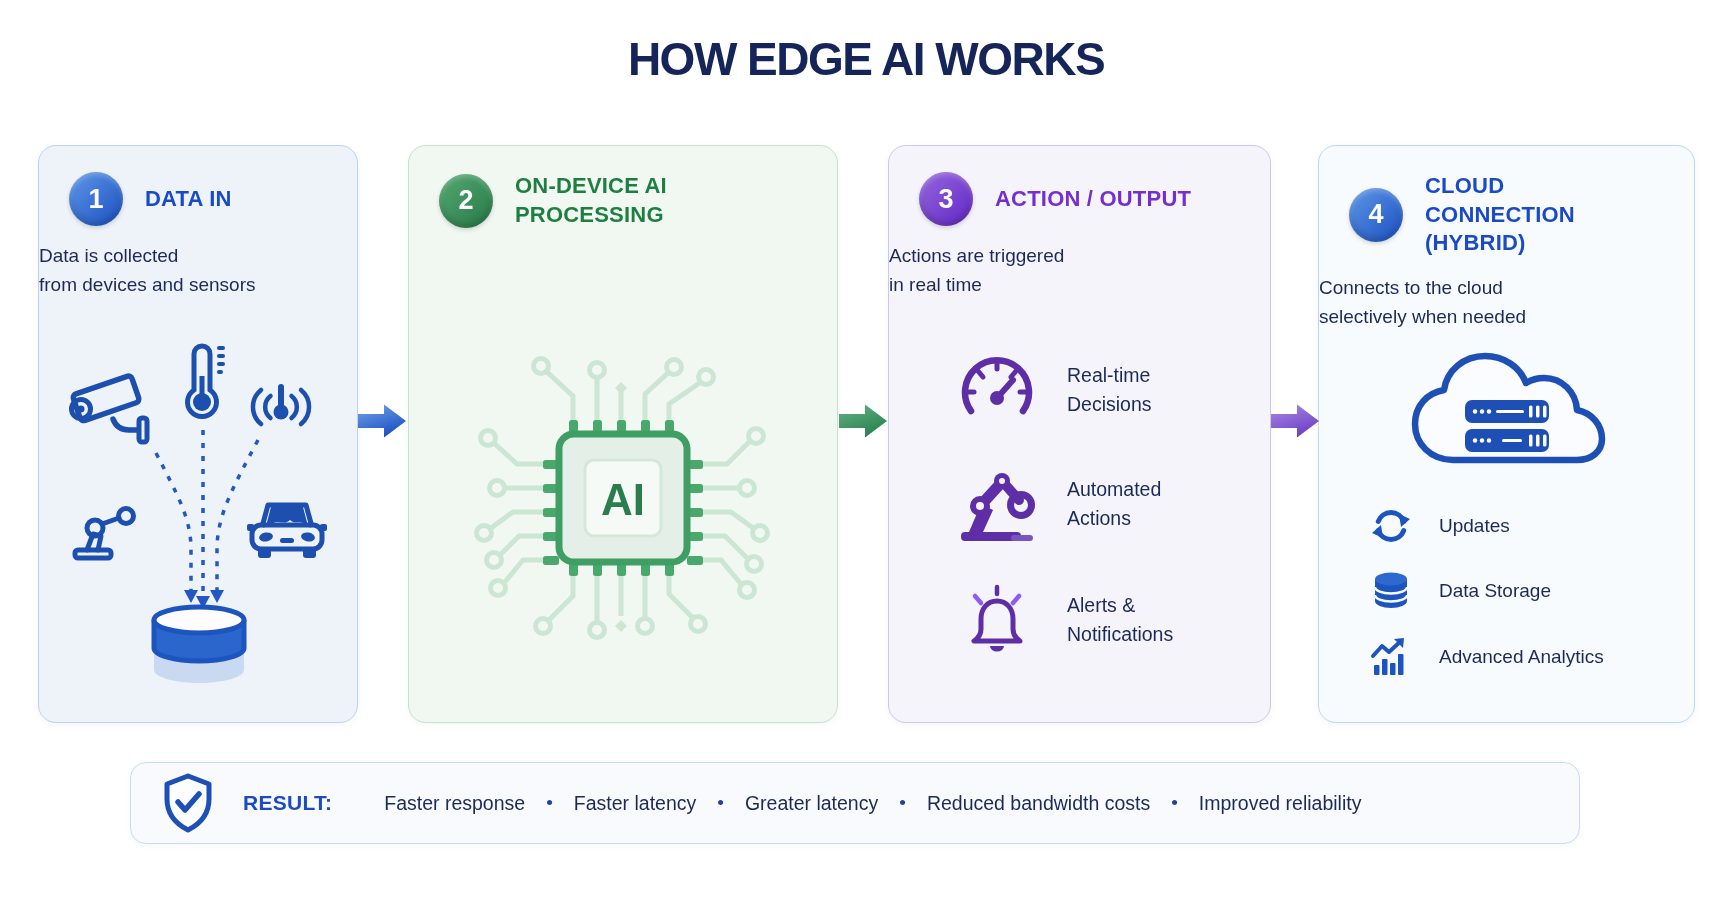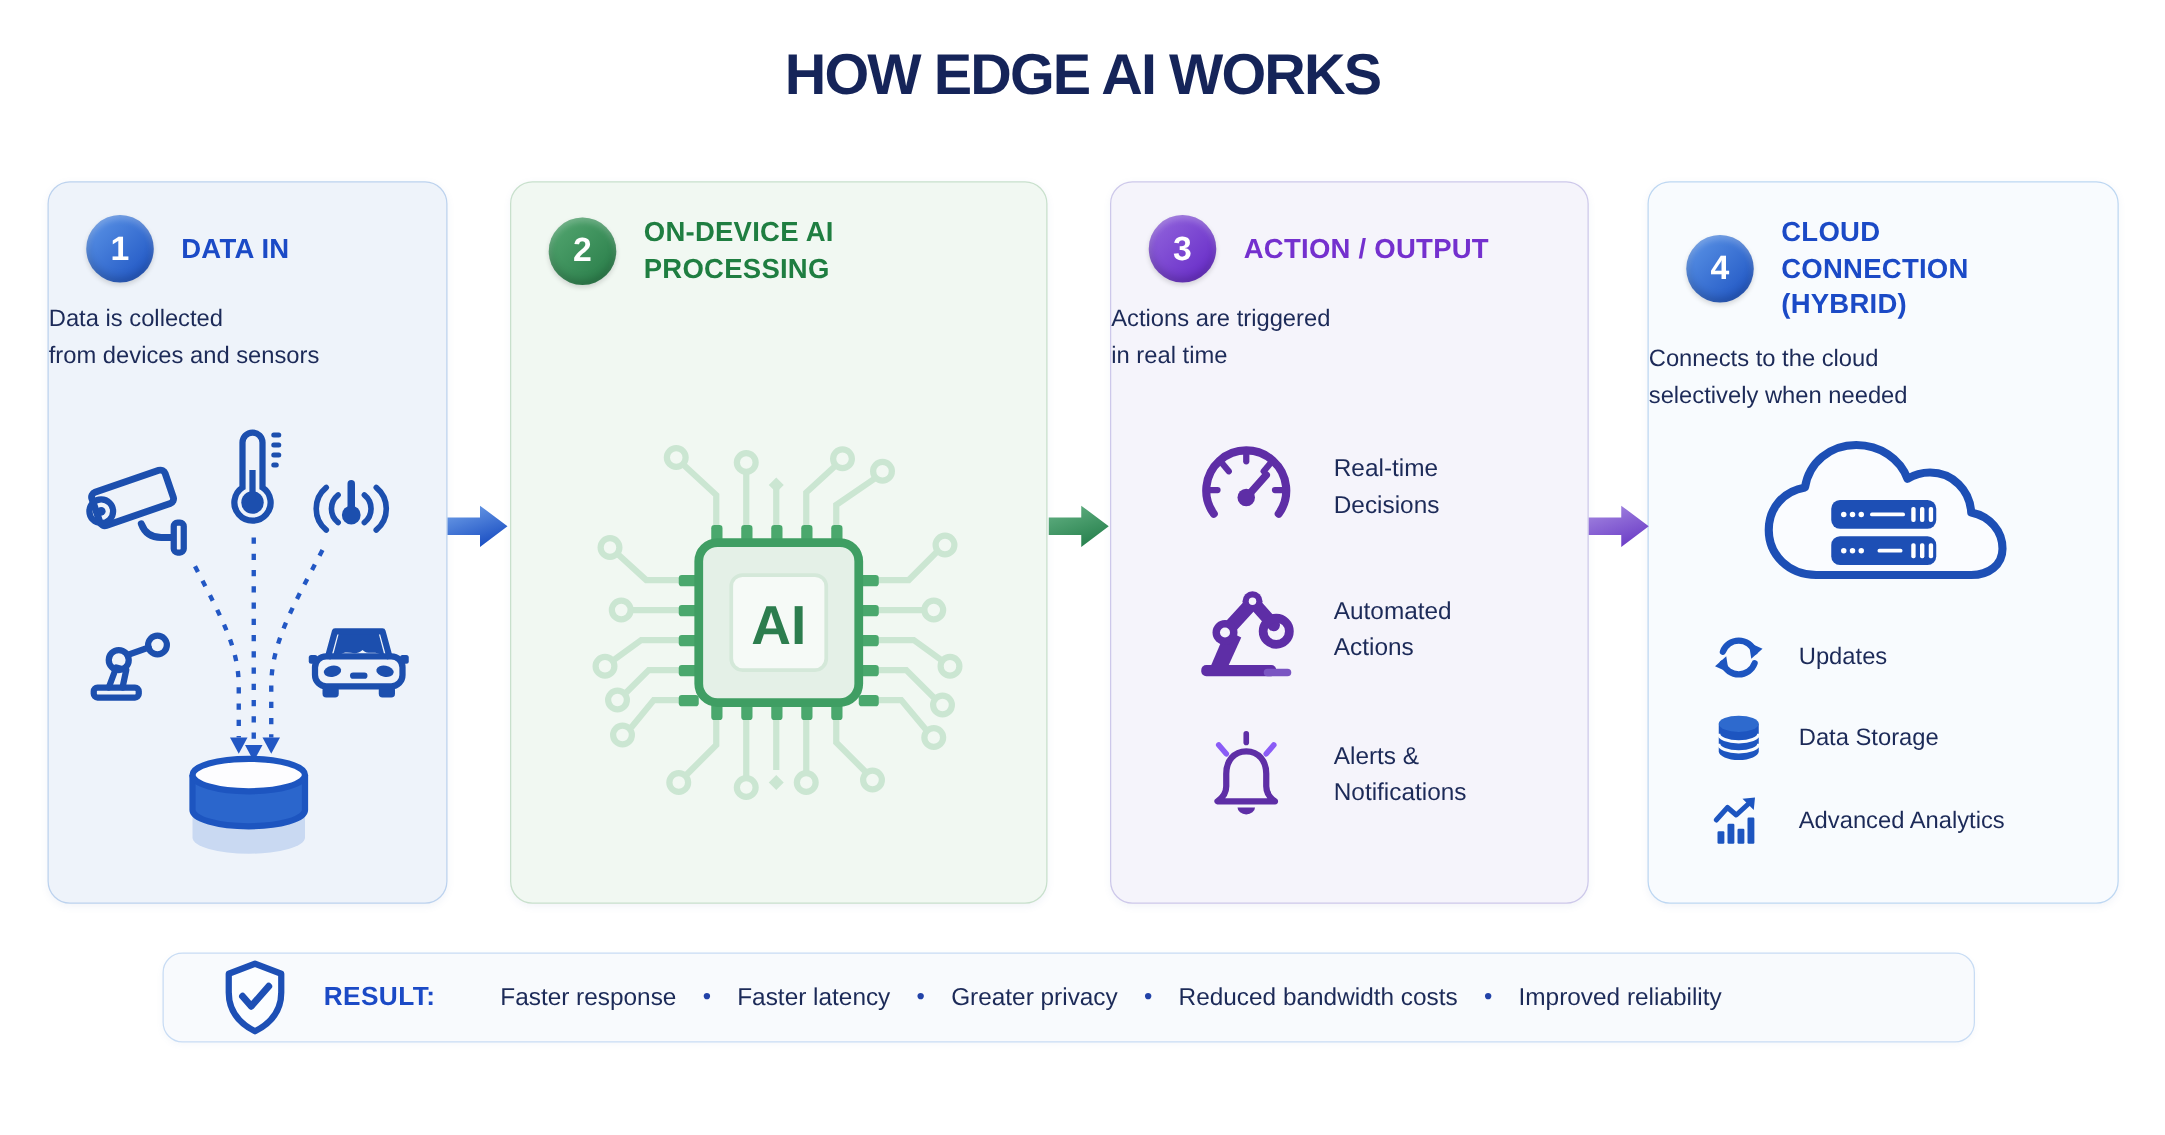--- a/index.html
+++ b/index.html
@@ -43,23 +43,23 @@
   .c3 .list-row{left:4px;width:100%;height:92px;padding-left:56px;}
   .c3 .row1{top:198px;} .c3 .row2{top:312px;} .c3 .row3{top:428px;}
   .c3 .icon-box{width:96px;display:flex;justify-content:center;flex-shrink:0;}
   .c3 .item-label{margin-left:22px;font-size:19.5px;line-height:1.5;color:var(--navy);white-space:pre-line;}
   .c4 .list-row{left:0;width:100%;height:48px;padding-left:48px;}
   .c4 .row1{top:356px;} .c4 .row2{top:421px;} .c4 .row3{top:487px;}
   .c4 .icon-box{width:48px;display:flex;justify-content:center;flex-shrink:0;}
   .c4 .item-label{margin-left:24px;font-size:19px;color:var(--navy);}
   .chip-wrap{position:absolute;top:192px;left:50%;transform:translateX(-50%);}
   .cloud-wrap{position:absolute;top:192px;left:50%;transform:translateX(-50%);}
-  .result-bar{position:absolute;left:130px;top:762px;width:1450px;height:72px;border-radius:16px;
+  .result-bar{position:absolute;left:130px;top:762px;width:1450px;height:82px;border-radius:16px;
     background:var(--result-bg);border:1.5px solid var(--result-border);
-    display:flex;align-items:center;padding-left:44px;box-shadow:0 2px 5px rgba(100,130,180,.06);text-align:right;}
+    display:flex;align-items:center;padding-left:28px;box-shadow:0 2px 5px rgba(100,130,180,.06);text-align:right;}
   .result-label{margin-left:26px;font-size:21px;font-weight:bold;color:var(--blue);letter-spacing:.3px;}
   .result-items{display:flex;align-items:center;margin-left:52px;}
   .result-item{font-size:19.5px;color:var(--navy);font-weight:500;}
   .bullet{margin:0 21px;color:#2242a8;font-size:19px;}
   svg{display:block;}
 </style>
 </head>
 <body>
 
 <div class="canvas">
@@ -401,21 +401,21 @@
         <path d="M29,4 L50,12 V27 C50,43 41,52 29,58 C17,52 8,43 8,27 V12 Z" fill="#fbfdff" stroke="#1d4fb5" stroke-width="5" stroke-linejoin="round"></path>
         <path d="M19,30 L26,38 L40,22" fill="none" stroke="#1d4fb5" stroke-width="5.5" stroke-linecap="round" stroke-linejoin="round"></path>
       </svg>
     </span>
     <span class="result-label">RESULT:</span>
     <span class="result-items">
       <span class="result-item">Faster response</span>
       <span class="bullet">•</span>
       <span class="result-item">Faster latency</span>
       <span class="bullet">•</span>
-      <span class="result-item">Greater privacy</span>
+      <span class="result-item">Greater latency</span>
       <span class="bullet">•</span>
       <span class="result-item">Reduced bandwidth costs</span>
       <span class="bullet">•</span>
       <span class="result-item">Improved reliability</span>
     </span>
   </div>
 
 </div>
 
 </body></html>

